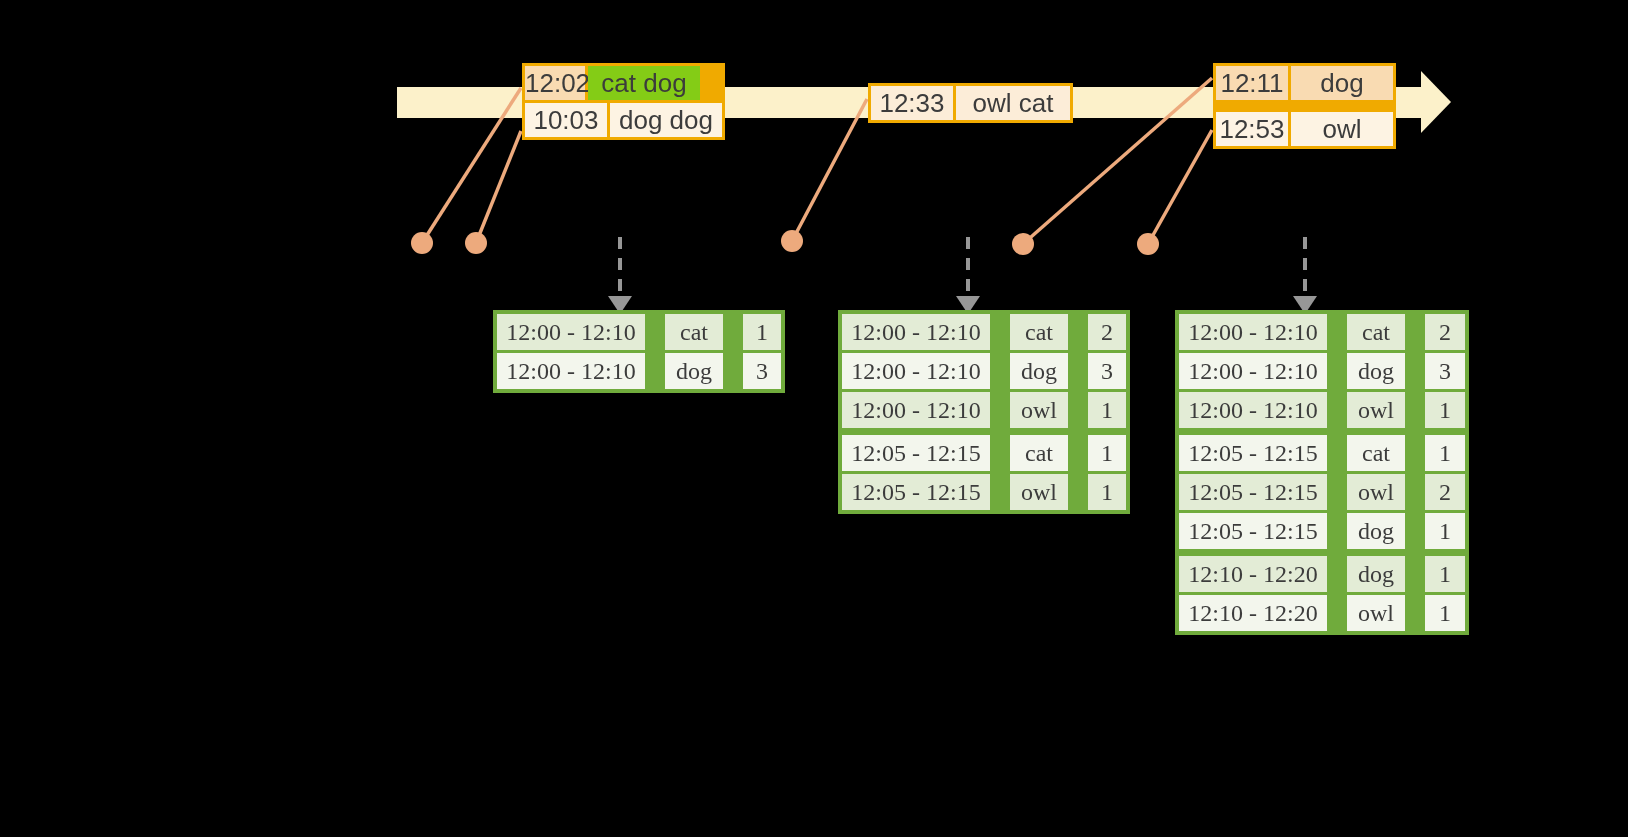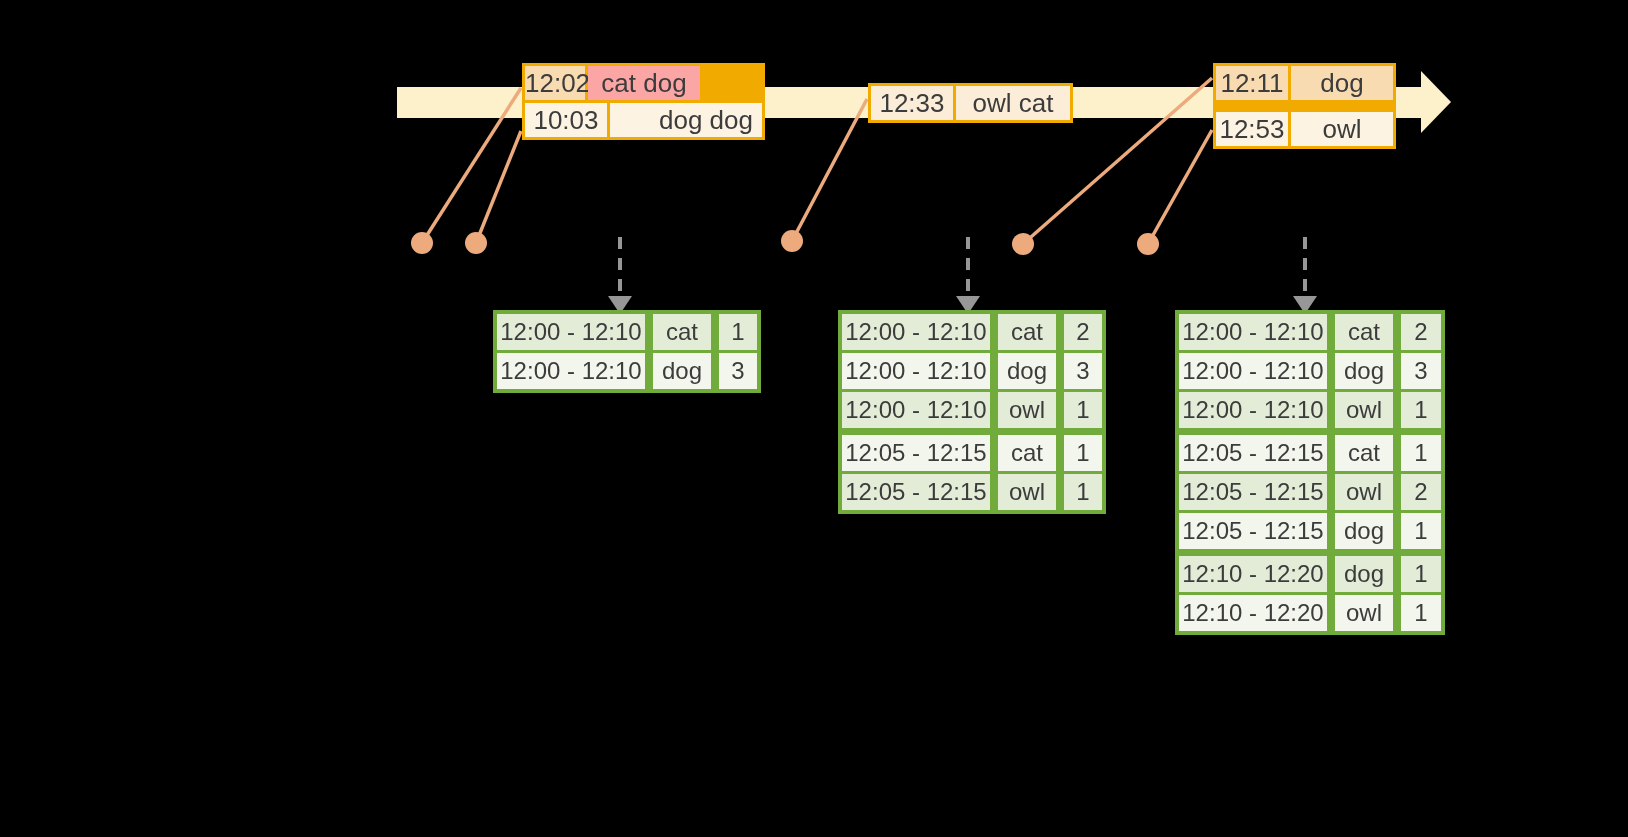--- a/index.html
+++ b/index.html
@@ -18,21 +18,21 @@
   .event-table{
     position:absolute;background:var(--event-border);
     padding:3px;display:flex;flex-direction:column;gap:3px;box-sizing:border-box;
   }
   .event-row{display:flex;gap:3px;}
   .event-cell{height:34px;line-height:34px;text-align:center;font-size:26px;}
   .result-table{
     position:absolute;background:var(--result-border);
     padding:4px;display:flex;flex-direction:column;box-sizing:border-box;
   }
-  .result-row{display:flex;gap:8px;margin-top:3px;}
+  .result-row{display:flex;gap:20px;margin-top:3px;font-family:Liberation Serif, serif;}
   .result-row.first{margin-top:0;}
   .result-row.group-start{margin-top:7px;}
   .result-cell{height:36px;line-height:36px;text-align:center;font-size:24px;}
 </style>
 </head>
 <body>
 
 <div id="stage" style="--background: #000000; --timeline-fill: #fcf1ca; --event-border: #f0aa00; --event-row-dark: #f9dbb2; --event-row-light: #fdf3e3; --event-single-fill: #fcedd8; --connector: #edaa7d; --trigger-arrow: #979797; --result-border: #70ab3c; --result-row-dark: #e3ecd6; --result-row-light: #f3f6ed; --text: #3c3c3c;">
   <div id="timeline-bar" style="left: 397px; top: 87px; width: 1026px; height: 31px;"></div>
   <div id="timeline-head" style="left: 1421px; top: 71px;"></div>
@@ -51,25 +51,25 @@
       <polygon points="608,296 632,296 620,314" fill="#979797"></polygon>
       <line x1="968" y1="237" x2="968" y2="296" stroke="#979797" stroke-width="4" stroke-dasharray="12 9"></line>
       <polygon points="956,296 980,296 968,314" fill="#979797"></polygon>
       <line x1="1305" y1="237" x2="1305" y2="296" stroke="#979797" stroke-width="4" stroke-dasharray="12 9"></line>
       <polygon points="1293,296 1317,296 1305,314" fill="#979797"></polygon>
     </svg>
   <div id="tables">
       <div class="event-table" style="left: 522px; top: 63px;">
         <div class="event-row">
           <div class="event-cell" style="width: 60px; background: rgb(249, 219, 178);">12:02</div>
-          <div class="event-cell" style="width: 112px; background: #fca5a5;">cat dog</div>
+          <div class="event-cell" style="width: 112px; background: #84cc16;">cat dog</div>
         </div>
         <div class="event-row">
           <div class="event-cell" style="width: 82px; background: rgb(253, 243, 227);">10:03</div>
-          <div class="event-cell" style="width: 112px; background: rgb(253, 243, 227); padding-left: 40px;">dog dog</div>
+          <div class="event-cell" style="width: 112px; background: rgb(253, 243, 227);">dog dog</div>
         </div>
       </div>
       <div class="event-table" style="left: 868px; top: 83px;">
         <div class="event-row">
           <div class="event-cell" style="width: 82px; background: rgb(252, 237, 216);">12:33</div>
           <div class="event-cell" style="width: 114px; background: rgb(252, 237, 216);">owl cat</div>
         </div>
       </div>
       <div class="event-table" style="left: 1213px; top: 63px; gap: 12px;">
         <div class="event-row">

